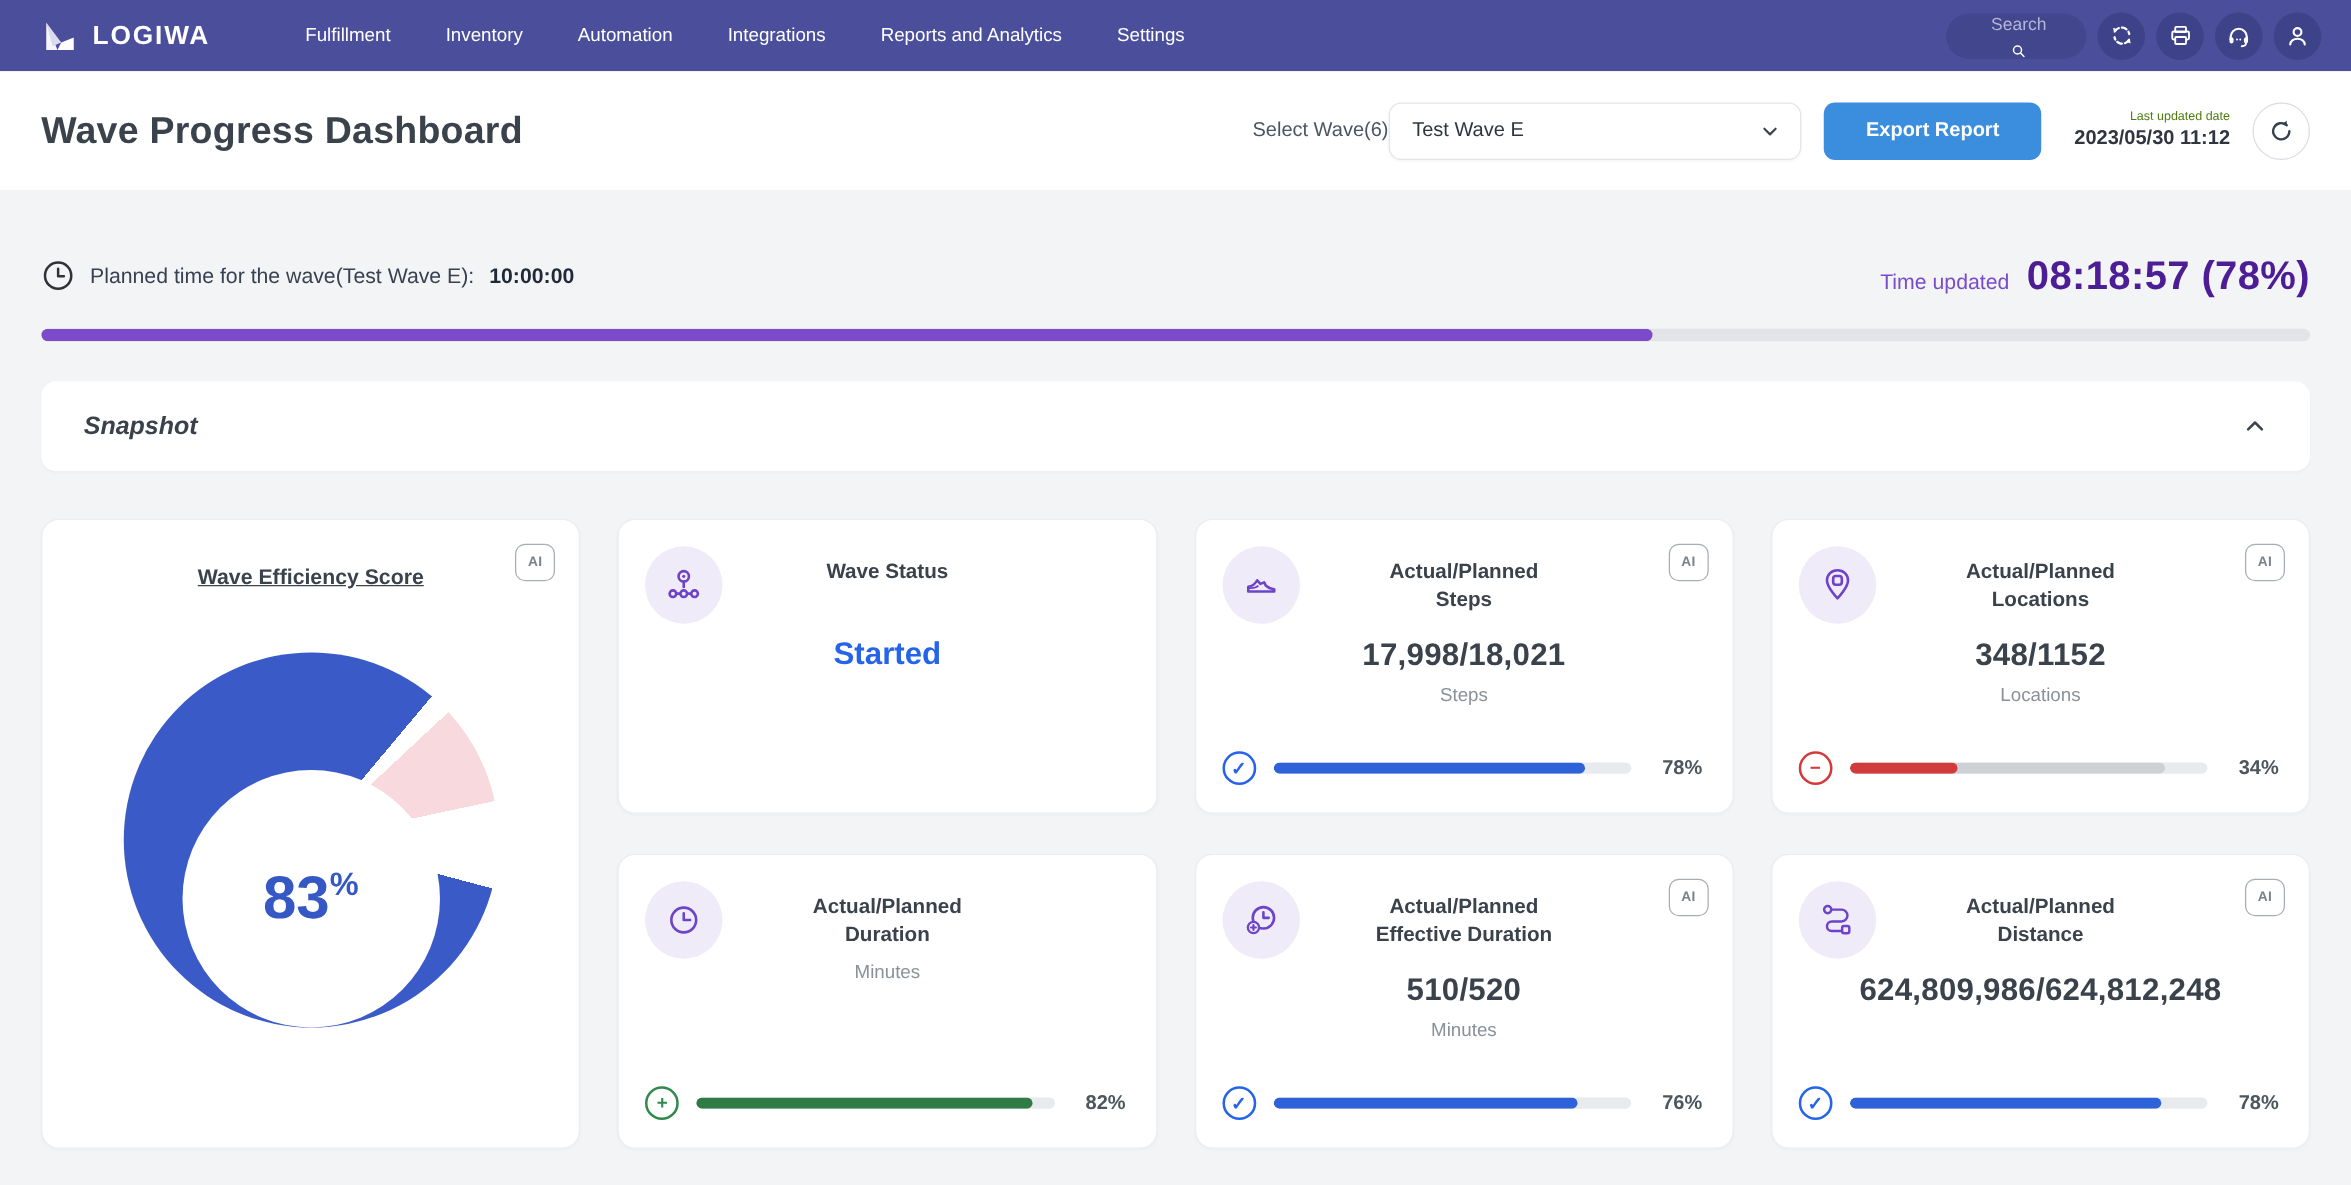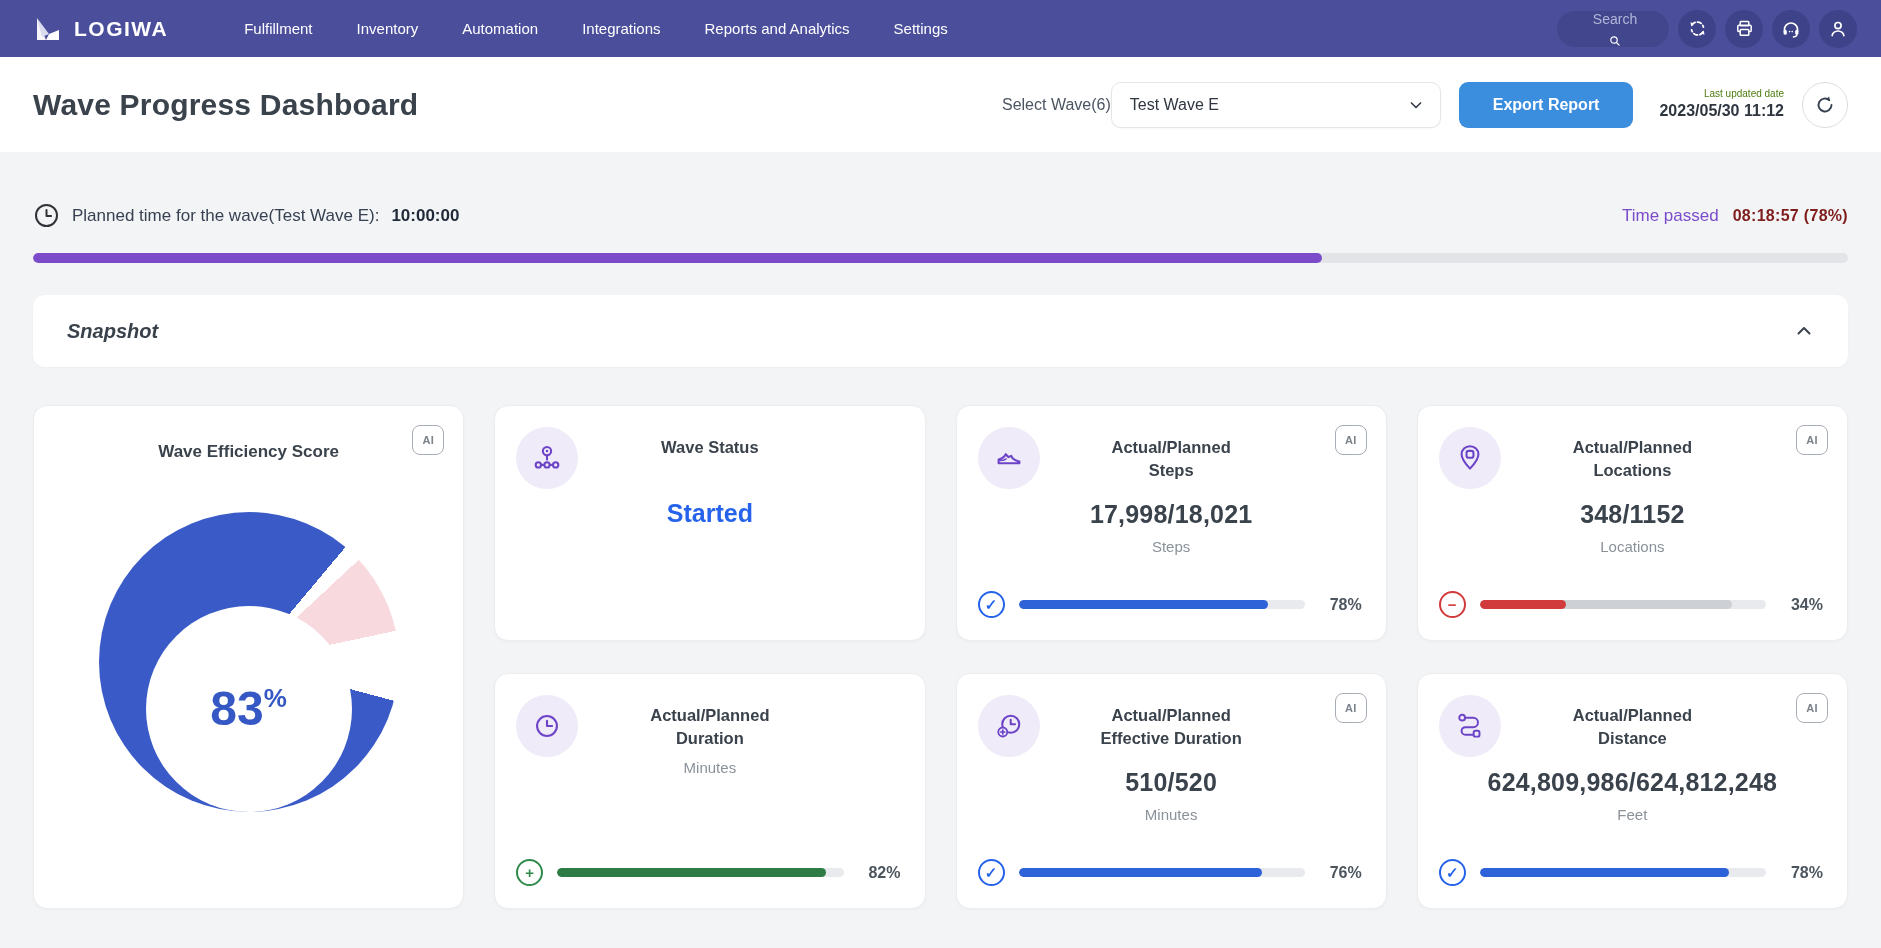--- a/index.html
+++ b/index.html
@@ -30,21 +30,21 @@
   .updated .val { font-size:16px; font-weight:bold; color:#2F3640; }
   .refresh-btn { width:46px; height:46px; margin-left:18px; border-radius:50%; border:1px solid #DADDE2; background:#fff; display:flex; align-items:center; justify-content:center; cursor:pointer; }
 
   
   .time-section { padding:0 33px; margin-top:50px; }
   .time-row { display:flex; align-items:center; }
   .planned { display:flex; align-items:center; gap:12px; font-size:17px; color:#374151; }
   .planned b { color:#1F2937; }
   .passed { margin-left:auto; display:flex; align-items:baseline; gap:14px; }
   .passed .lbl { font-size:17px; color:#7A4BCB; }
-  .passed .val { font-size:16px; font-weight:bold; color:#7f1d1d; letter-spacing:.3px; }
+  .passed .val { font-size:32px; font-weight:bold; color:#4c1d95; letter-spacing:.3px; }
   .time-bar { margin-top:24px; height:10px; border-radius:5px; background:#E3E4E7; overflow:hidden; position:relative; }
   .time-bar-fill { position:absolute; left:0; top:0; bottom:0; border-radius:5px; }
 
   
   .snapshot-bar { margin:32px 33px 0; height:72px; background:#fff; border-radius:12px; display:flex; align-items:center; padding:0 34px; box-shadow:0 1px 2px rgba(20,20,40,.03);font-style:italic; }
   .snapshot-title { font-size:20px; font-weight:bold; color:#39414B; }
   .collapse-btn { margin-left:auto; background:none; border:none; cursor:pointer; display:flex; align-items:center; }
 
   
   .grid { margin:38px 33px 0; display:grid; grid-template-columns:repeat(4,1fr); grid-template-rows:236px 236px; column-gap:30px; row-gap:32px; }
@@ -63,21 +63,21 @@
   .st-ic { width:27px; height:27px; border-radius:50%; border:2px solid; background:#fff; display:flex; align-items:center; justify-content:center; font-size:15px; font-weight:bold; flex:0 0 27px; }
   .st-blue { border-color:#2563EB; color:#2563EB; }
   .st-red { border-color:#D23B3B; color:#D23B3B; }
   .st-green { border-color:#2F8A4C; color:#2F8A4C; }
   .bar { flex:1; height:9px; margin:0 13px 0 14px; background:#E9EAED; border-radius:5px; position:relative; overflow:hidden; }
   .bar-mid { position:absolute; left:0; top:0; bottom:0; background:#CDD0D4; border-radius:5px; }
   .bar-fill { position:absolute; left:0; top:0; bottom:0; border-radius:5px; }
   .prog-pct { font-size:16px; font-weight:bold; color:#4D565E; width:44px; text-align:right; }
 
   
-  .eff-title { padding-top:34px; font-size:17px; }
+  .eff-title { padding-top:34px; font-size:17px;text-decoration:underline; }
   .donut-wrap { display:flex; justify-content:center; margin-top:48px; }
   .donut { width:300px; height:300px; border-radius:50%; display:flex; align-items:flex-end; justify-content:center; }
   .donut-hole { width:206px; height:206px; border-radius:50%; background:#fff; display:flex; align-items:center; justify-content:center; }
   .donut-val { font-size:48px; font-weight:bold; color:#3558C4; }
   .donut-val sup { font-size:26px; font-weight:bold; vertical-align:18px; }
 
   svg { display:block; }
 </style>
 </head>
 <body>
@@ -169,21 +169,21 @@
   <div class="time-row">
     <div class="planned">
       <svg width="27" height="27" viewBox="0 0 27 27">
         <circle cx="13.5" cy="13.5" r="10.5" fill="none" stroke="#2F3237" stroke-width="2"></circle>
         <path d="M13.5 8 v6 h4.6" fill="none" stroke="#2F3237" stroke-width="2" stroke-linecap="round" stroke-linejoin="round"></path>
       </svg>
       <span>Planned time for the wave(Test Wave E):</span>
       <b>10:00:00</b>
     </div>
     <div class="passed">
-      <span class="lbl">Time passed</span>
+      <span class="lbl">Time updated</span>
       <span class="val">08:18:57 (78%)</span>
     </div>
   </div>
   <div class="time-bar">
     <div class="time-bar-fill" style="width: 71%; background: rgb(124, 75, 201);"></div>
   </div>
 </div>
 
 <div class="snapshot-bar">
   <span class="snapshot-title">Snapshot</span>
@@ -327,21 +327,20 @@
         <path d="M9.5 5.8 h6.3 a4.1 4.1 0 0 1 0 8.2 H9 a3.3 3.3 0 0 0 0 6.6 h6.5" fill="none" stroke="#6D44C8" stroke-width="1.7" stroke-linecap="round"></path>
         <rect x="16.2" y="17.2" width="5" height="5" rx="1.4" fill="none" stroke="#6D44C8" stroke-width="1.7"></rect>
       </svg>
     </div>
     <div class="ai-badge">AI</div>
     <div class="card-title">
       <div>Actual/Planned</div>
       <div>Distance</div>
     </div>
     <div class="card-value">624,809,986/624,812,248</div>
-    <div class="card-unit">Feet</div>
     <div class="prog-row">
       <span class="st-ic st-blue">✓</span>
       <div class="bar">
         <div class="bar-fill" style="width: 87%; background: rgb(46, 98, 216);"></div>
       </div>
       <span class="prog-pct">78%</span>
     </div>
   </div>
 
 </div>

